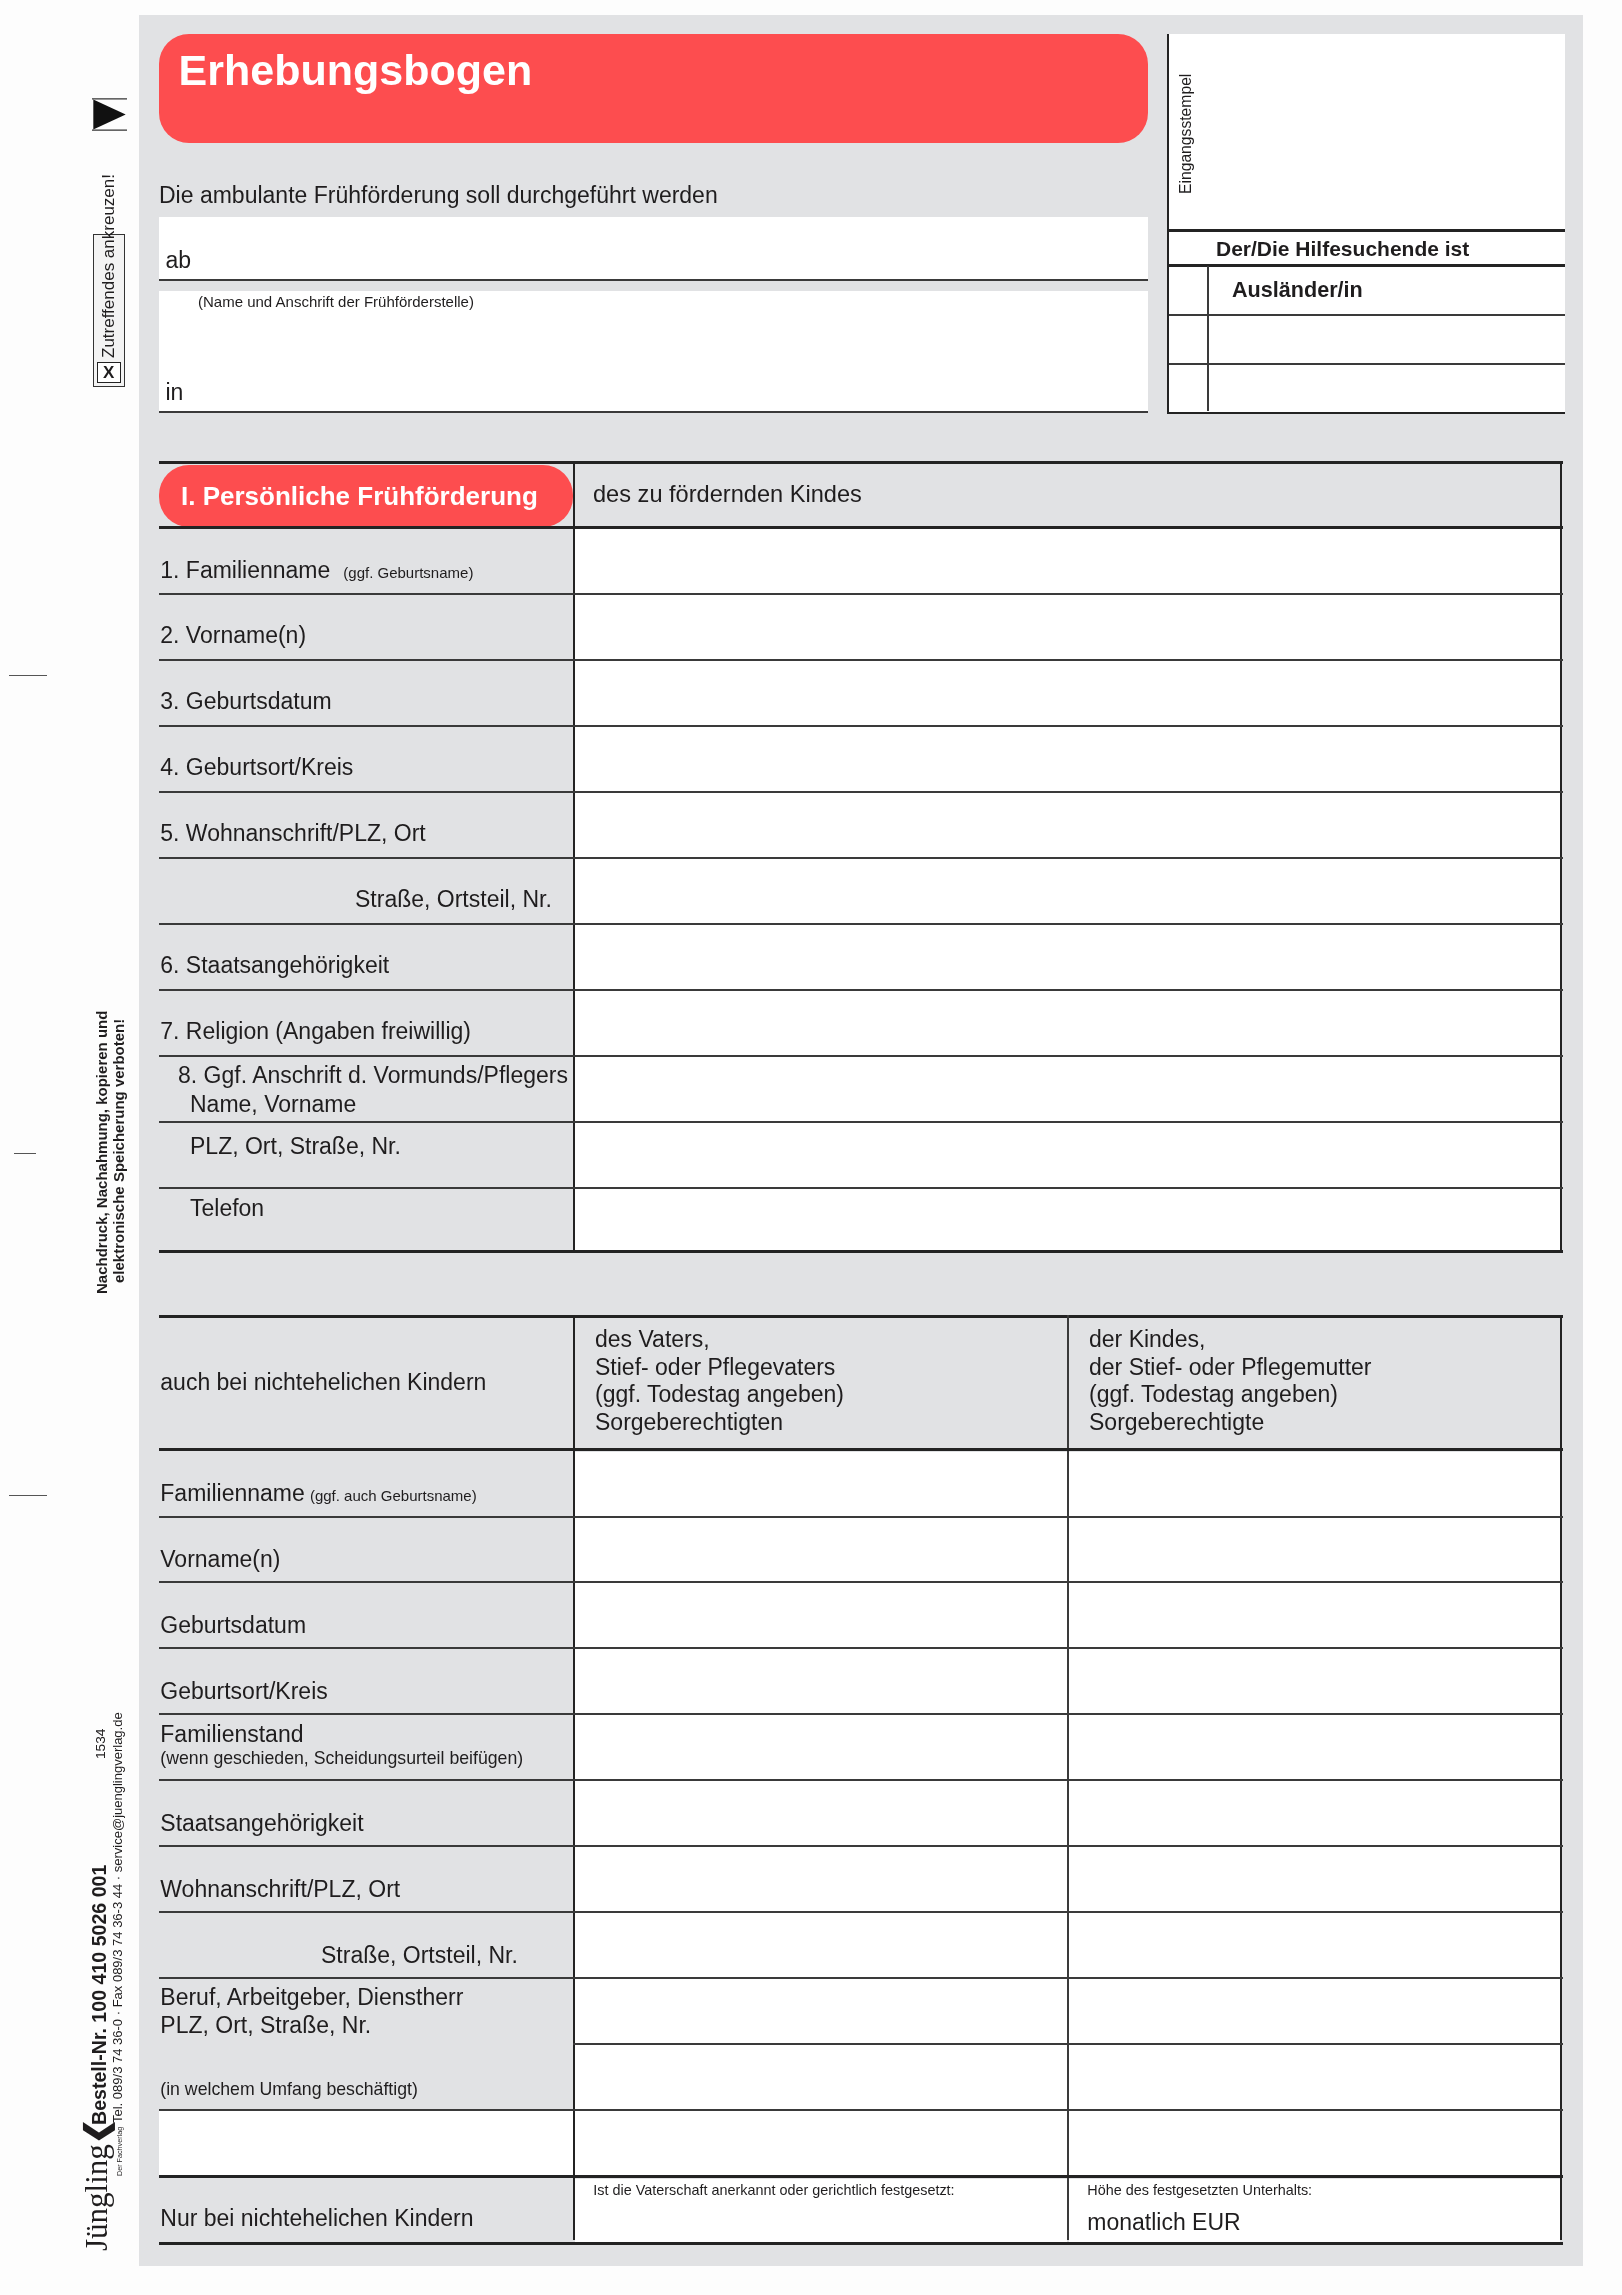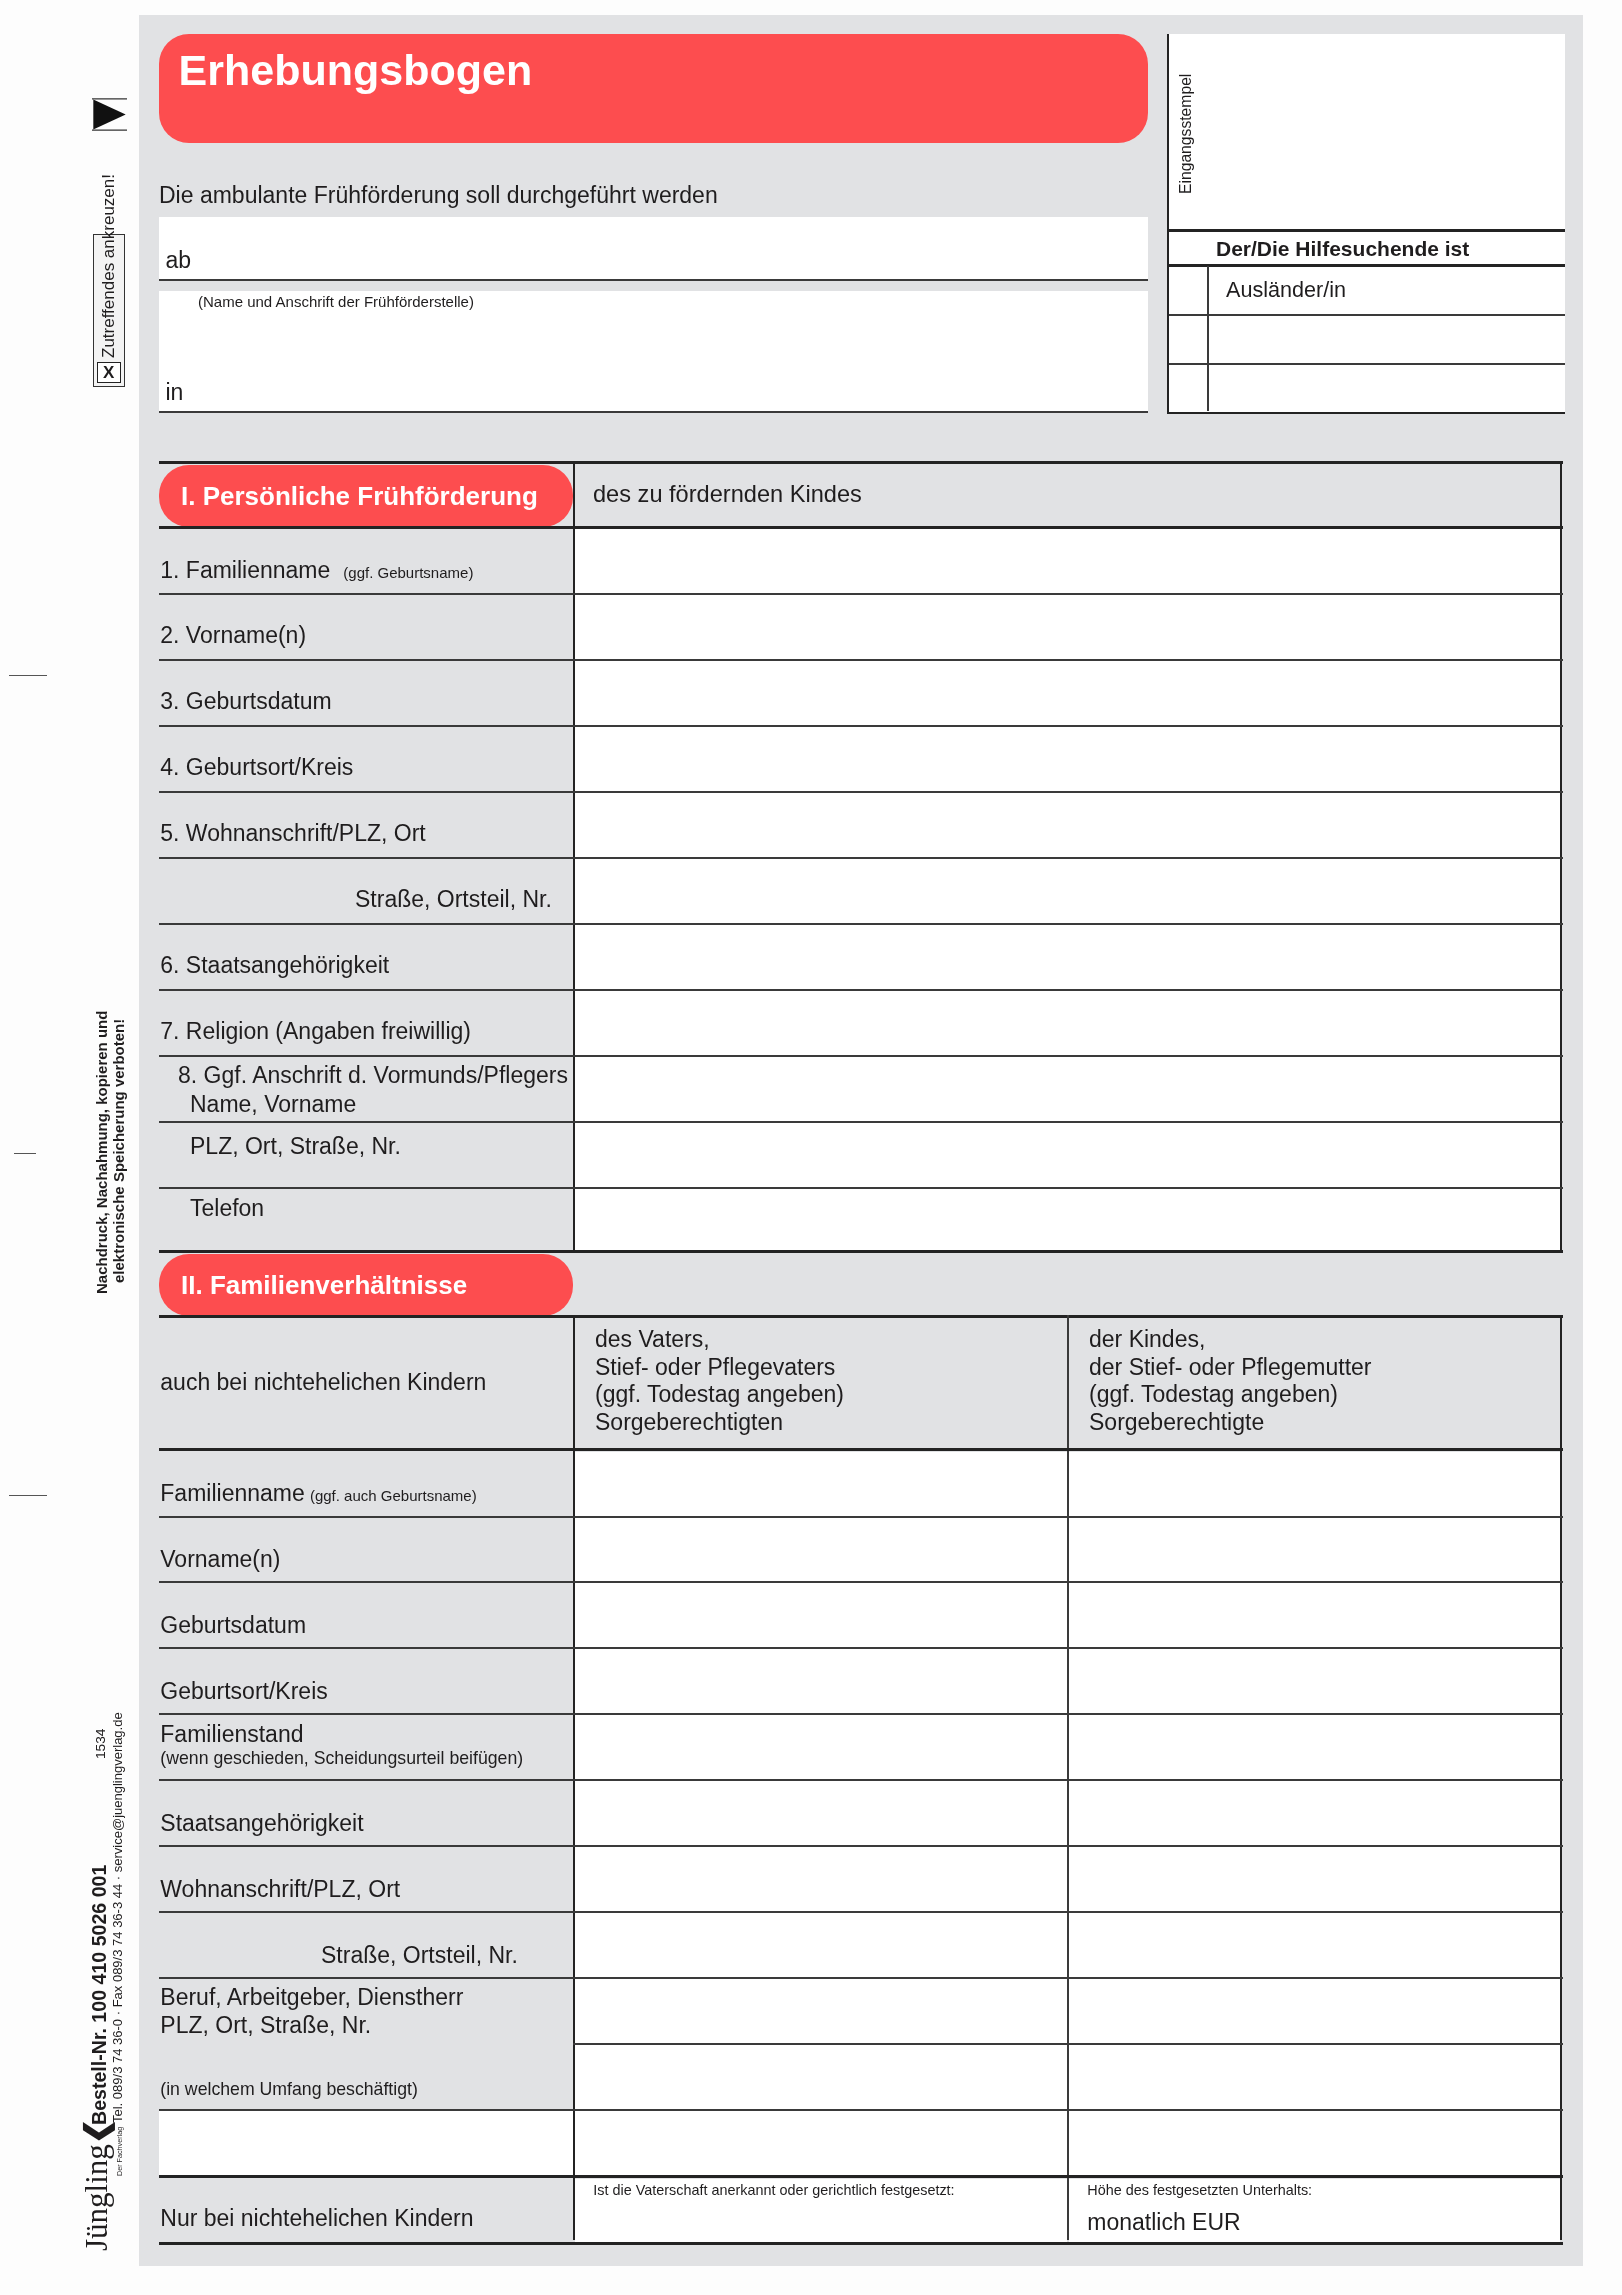--- a/index.html
+++ b/index.html
@@ -57,21 +57,21 @@
   <div class="abs title" style="left:19.6px;top:10.5px;">Erhebungsbogen</div>
 </div>
 
 <div class="abs white" style="left:1167px;top:34px;width:396px;height:378px;border-left:2.6px solid #232323;border-bottom:2.6px solid #232323;">
   <div class="vert" style="left:7.9px;top:160px;font-size:15.7px;line-height:18.3px;">Eingangsstempel</div>
   <div class="abs" style="left:33px;top:0;width:363px;height:195px;"></div>
   <div class="hthick" style="left:0;top:195px;width:396px;"></div>
   <div class="abs" style="left:47px;top:199px;font-size:21px;font-weight:bold;line-height:31px;">Der/Die Hilfesuchende ist</div>
   <div class="hthick" style="left:0;top:230px;width:396px;"></div>
   <div class="vthin" style="left:38px;top:232px;height:145px;"></div>
-  <div class="abs" style="left:10px;top:233px;width:328px;height:47px;">
+  <div class="abs" style="left:16px;top:233px;width:328px;height:47px;font-weight:bold;">
     <div class="abs" style="left:0;top:0;width:38px;height:47px;"></div>
     <div class="abs" style="left:47px;top:9.2px;font-size:21.6px;line-height:27.5px;">Ausländer/in</div>
   </div>
   <div class="hline" style="left:0;top:280px;width:396px;"></div>
   <div class="abs" style="left:0;top:282px;width:396px;height:47px;">
     <div class="abs" style="left:47px;top:9.2px;font-size:21.6px;"></div>
   </div>
   <div class="hline" style="left:0;top:329px;width:396px;"></div>
   <div class="abs" style="left:0;top:331px;width:396px;height:46px;">
     <div class="abs" style="left:47px;top:9.2px;font-size:21.6px;"></div>
@@ -152,23 +152,20 @@
       <div class="lbl" style="left: 31px; top: 672px;"><span>PLZ, Ort, Straße, Nr.</span></div>
       <div class="cell" style="left: 416px; top: 728px; width: 985px; height: 64px;">
         <div class="lbl" style="left: 10.5px; top: 26px;"></div>
       </div>
       <div class="lbl" style="left: 31px; top: 734px;"><span>Telefon</span></div>
     </div>
 </div>
 
 <div id="sec2" class="abs" style="left:159px;top:1250px;width:1404px;height:990px;">
   <div class="hthick" style="left:0;top:0;width:1404px;"></div>
-  <div class="abs red" style="left:0;top:3.9px;width:414px;height:62px;">
-    <div class="abs sechead" style="left:22px;top:15.7px;">II. Familienverhältnisse</div>
-  </div>
   <div class="hthick" style="left:0;top:65px;width:1404px;"></div>
   <div class="vline" style="left:414px;top:65px;height:925px;"></div>
   <div class="vthin" style="left:908px;top:65px;height:925px;"></div>
   <div class="vline" style="left:1401px;top:65px;height:925px;"></div>
   <div class="lbl" style="left:1.3px;top:119px;">auch bei nichtehelichen Kindern</div>
   <div class="abs" style="left:436px;top:76px;font-size:23px;line-height:27.5px;">
     <div>des Vaters,</div>
     <div>Stief- oder Pflegevaters</div>
     <div>(ggf. Todestag angeben)</div>
     <div>Sorgeberechtigten</div>

